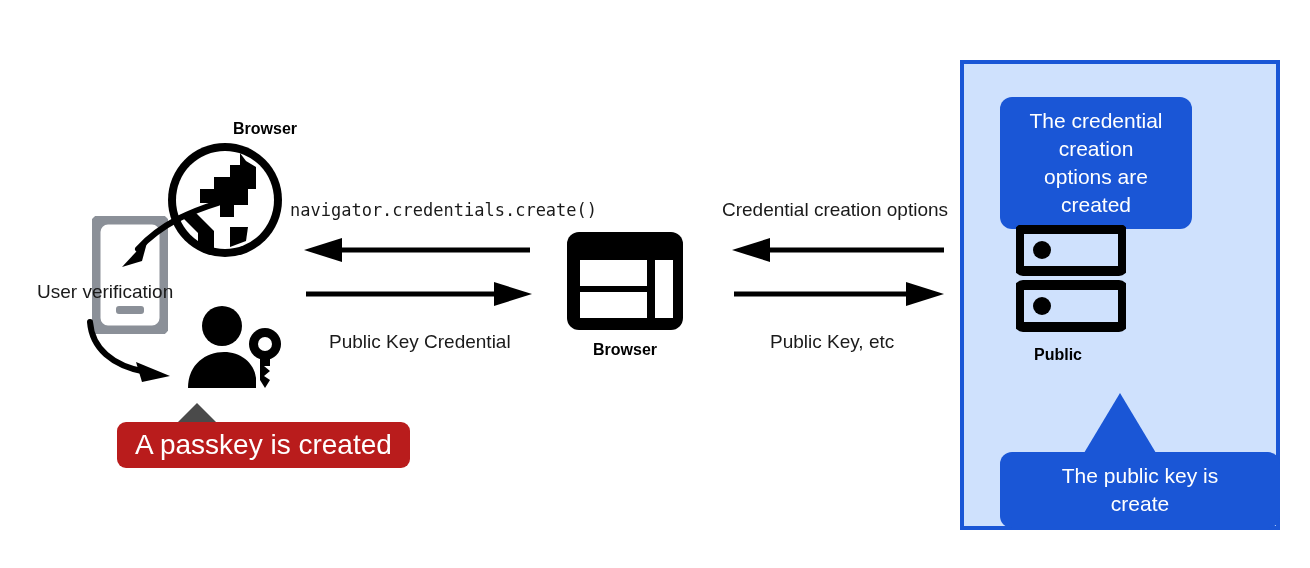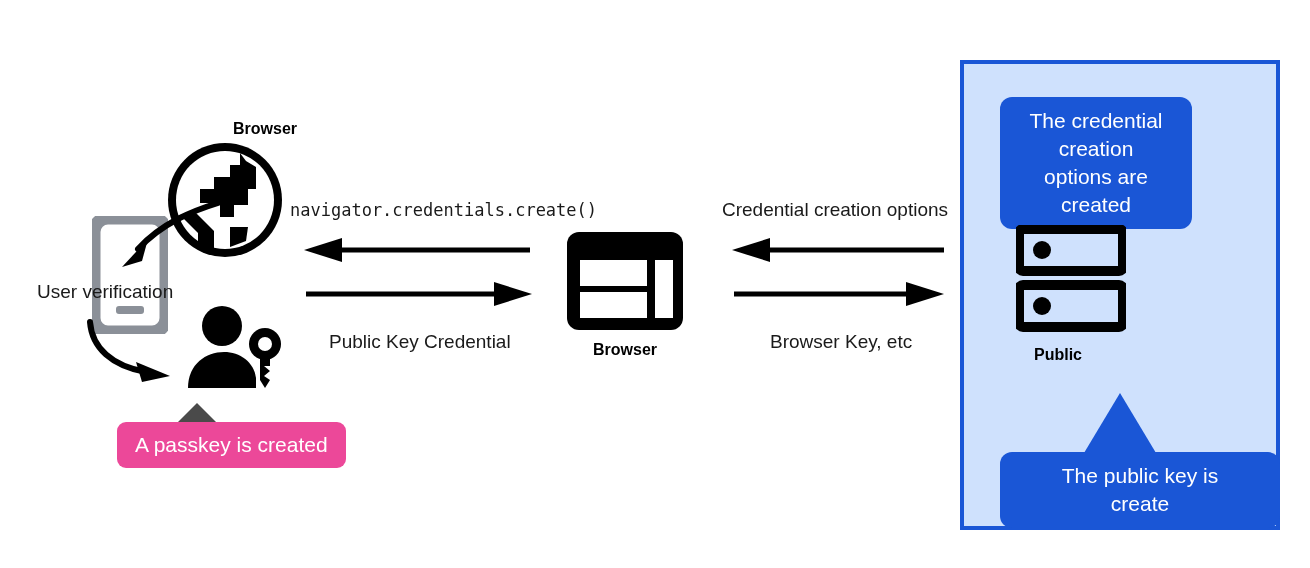--- a/index.html
+++ b/index.html
@@ -78,24 +78,24 @@
     position: absolute;
     width: 0; height: 0;
     border-left: 36px solid transparent;
     border-right: 36px solid transparent;
     border-bottom: 60px solid #1a56d6;
   }
 
   
   #passkey-tooltip {
     position: absolute;
-    background: #ec4899;
+    background: #b91c1c;
     border-radius: 9px;
     color: #ffffff;
-    font-size: 21px;
+    font-size: 28px;
     line-height: 26px;
     padding: 10px 18px;
     white-space: nowrap;
   }
   #passkey-tooltip-tail {
     position: absolute;
     width: 0; height: 0;
     border-left: 22px solid transparent;
     border-right: 22px solid transparent;
     border-bottom: 22px solid #4a4a4a;
@@ -224,15 +224,15 @@
     </svg>
   </div>
 
   <div class="arrow-wrap" style="left:728px; top:282px;">
     <svg width="220" height="24" viewBox="0 0 220 24">
       <line x1="6" y1="12" x2="182" y2="12" stroke="#000000" stroke-width="5"></line>
       <path d="M216 12 L178 0 L178 24 Z" fill="#000000"></path>
     </svg>
   </div>
 
-  <div class="abs label" style="left:770px; top:330px;">Browser Key, etc</div>
+  <div class="abs label" style="left:770px; top:330px;">Public Key, etc</div>
 
 </div>
 
 </body></html>

